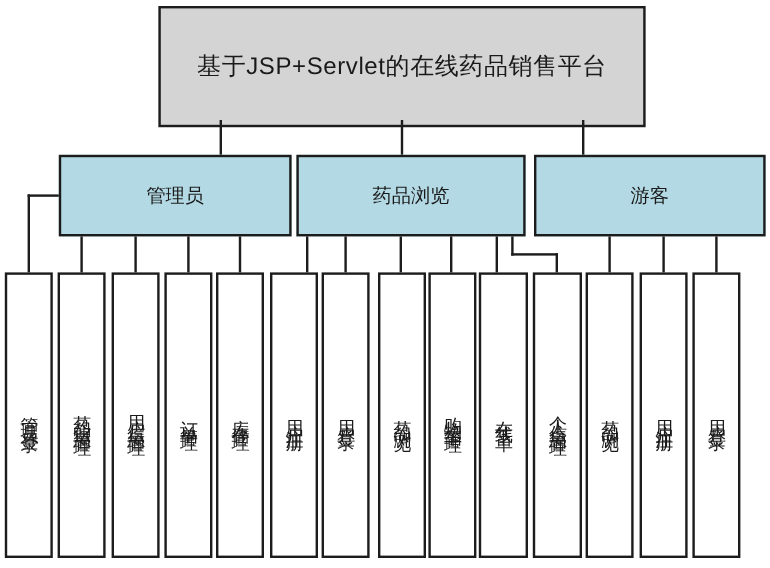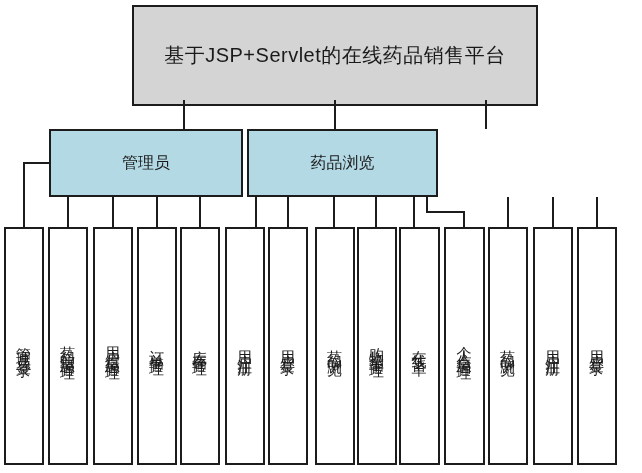--- a/index.html
+++ b/index.html
@@ -59,20 +59,21 @@
 <div class="canvas">
 
   <div class="box root">基于JSP+Servlet的在线药品销售平台</div>
 
   <div class="line" style="left:183px; top:100px; width:2px; height:29px;"></div>
   <div class="line" style="left:334px; top:100px; width:2px; height:29px;"></div>
   <div class="line" style="left:485px; top:100px; width:2px; height:29px;"></div>
 
   <div class="box group g0">管理员</div>
   <div class="box group g1">药品浏览</div>
+  <div class="box group g2">游客</div>
 
   <div class="line" style="left:23px; top:162px; width:26px; height:2px;"></div>
   <div class="line" style="left:23px; top:162px; width:2px; height:66px;"></div>
 
   <div class="line" style="left:67px;  top:197px; width:2px; height:31px;"></div>
   <div class="line" style="left:112px; top:197px; width:2px; height:31px;"></div>
   <div class="line" style="left:156px; top:197px; width:2px; height:31px;"></div>
   <div class="line" style="left:199px; top:197px; width:2px; height:31px;"></div>
 
   <div class="line" style="left:255px; top:197px; width:2px; height:31px;"></div>

